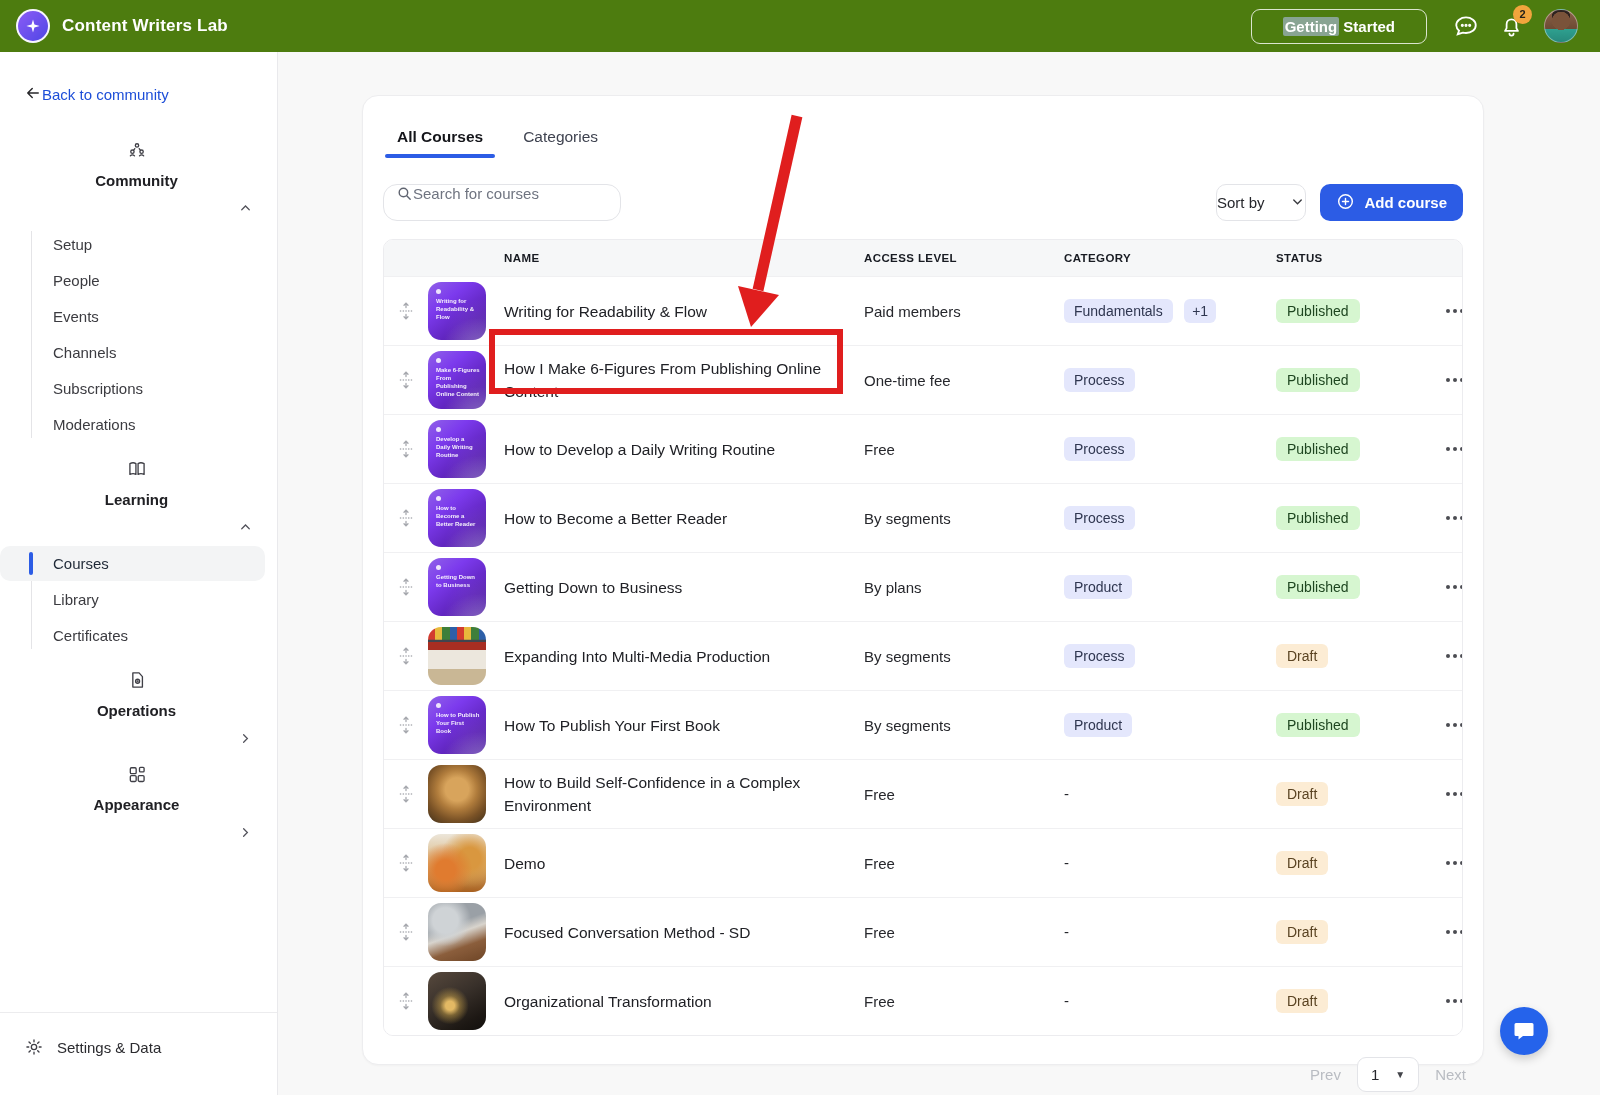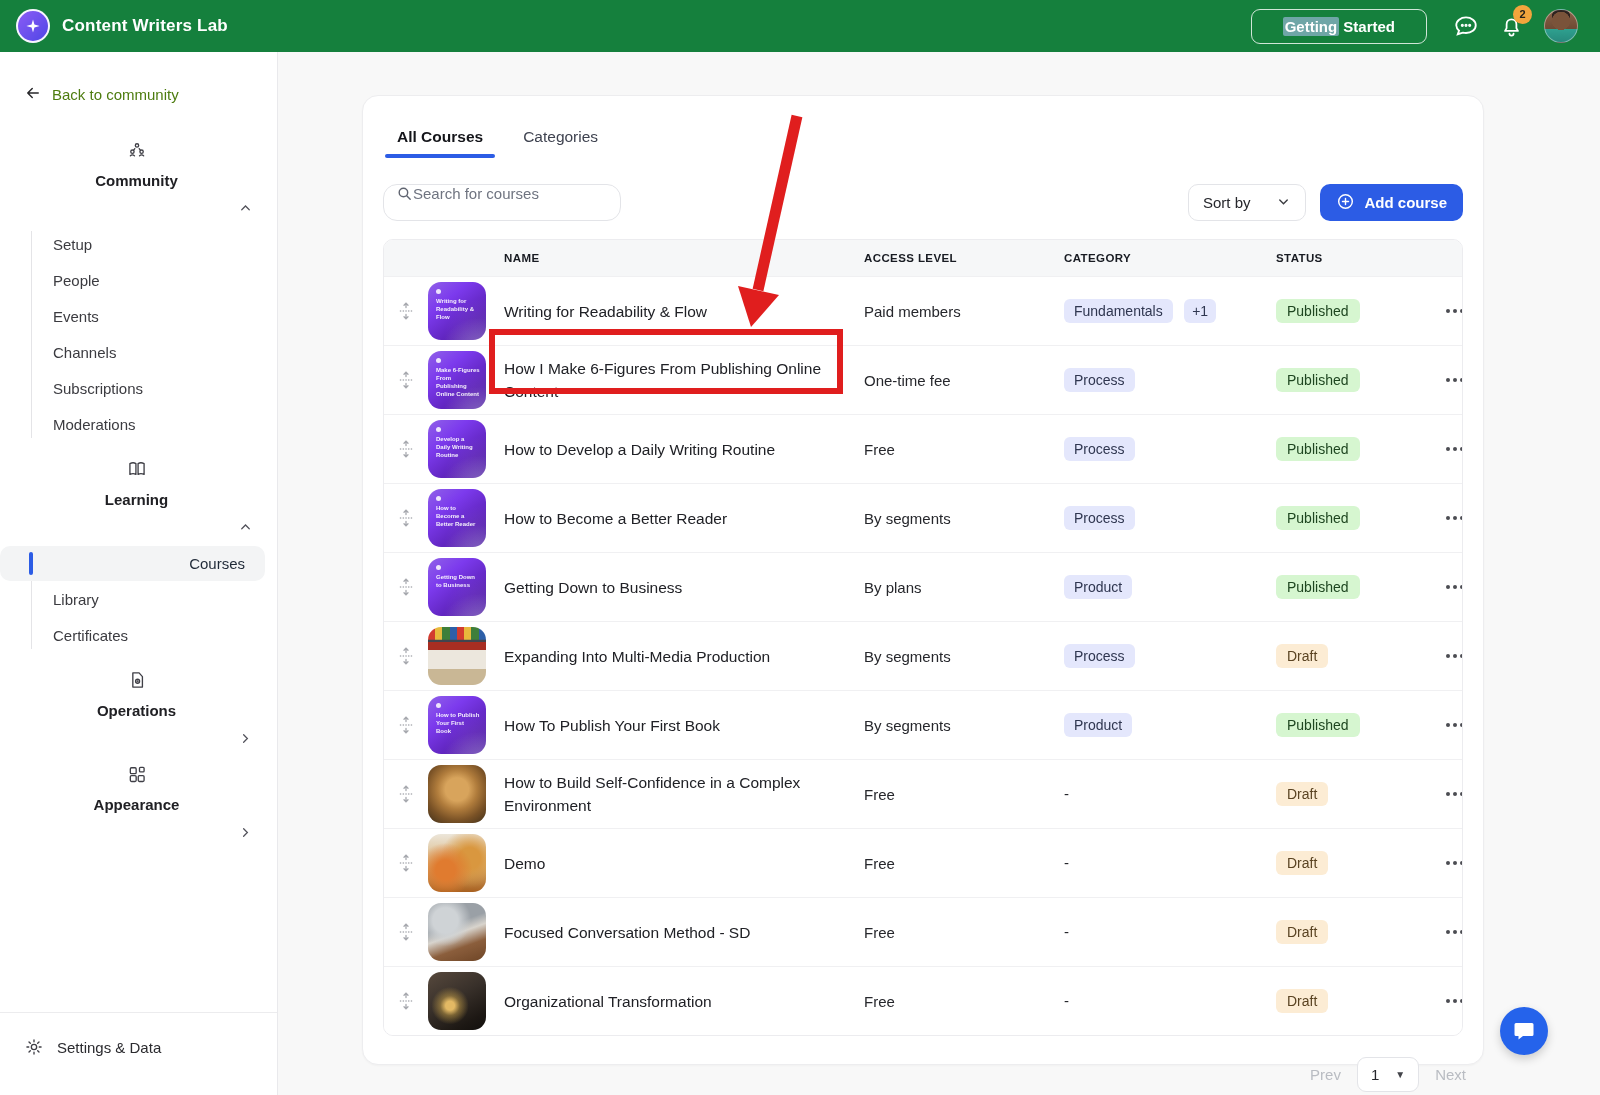--- a/index.html
+++ b/index.html
@@ -7,21 +7,21 @@
   body {
     font-family:"Liberation Sans", sans-serif;
     background:#f8f8f8;
     position:relative;
     overflow:hidden;
     color:#1c1c1f;
   }
   
   .topbar {
     position:absolute; top:0; left:0; right:0; height:52px;
-    background:#15803d; display:flex; align-items:center;
+    background:#4d7c0f; display:flex; align-items:center;
     padding:0 22px 0 16px; z-index:30;
   }
   .logo-badge {
     width:34px; height:34px; border-radius:50%;
     background:linear-gradient(135deg,#8b5cf6,#4f46e5);
     border:2px solid rgba(255,255,255,.95);
     display:flex; align-items:center; justify-content:center;
     margin-right:12px;
   }
   .app-title { color:#fff; font-size:17px; font-weight:bold; letter-spacing:.2px; }
@@ -47,41 +47,41 @@
       linear-gradient(180deg,#8a6248 0%, #6e4a34 58%, #2ea08f 60%, #27897c 100%);
     border:1px solid rgba(255,255,255,.4);
   }
   
   .sidebar {
     position:absolute; top:52px; left:0; bottom:0; width:278px;
     background:#fff; border-right:1px solid #e9e9ec; z-index:20;
     padding-top:26px;
   }
   .back-link {
-    display:flex; align-items:center; gap:10px; color:#4d7c0f;
+    display:flex; align-items:center; gap:0; color:#1d4ed8;
     font-size:15px; padding:6px 24px; cursor:pointer; margin-bottom:20px;
   }
   .side-section-header {
     display:flex; align-items:center; gap:12px;
     padding:9px 24px 9px 20px; font-size:15px; font-weight:bold;
     color:#202024; cursor:pointer;flex-direction:column;
   }
   .side-section-header .chev { margin-left:auto; color:#52525b; display:flex; }
   .side-icon { color:#3f3f46; display:flex; }
   .tree { position:relative; margin:2px 0 8px 0; }
   .tree:before {
     content:""; position:absolute; left:31px; top:4px; bottom:4px;
     width:1px; background:#e4e4e7;
   }
   .tree-item {
     position:relative; font-size:15px; color:#3b3b40;
     padding:9px 20px 9px 53px; cursor:pointer; border-radius:10px;
     margin:1px 12px 1px 0;
   }
-  .tree-item.active { background:#f3f4f5; color:#1f2937;text-align:right; }
+  .tree-item.active { background:#f3f4f5; color:#1f2937; }
   .tree-item.active:before {
     content:""; position:absolute; left:29px; top:6px; bottom:6px; width:4px;
     border-radius:3px; background:#2c5ce5;
   }
   .sidebar-footer {
     position:absolute; left:0; right:0; bottom:8px; border-top:1px solid #ececee;
     padding:24px 24px 30px 24px;
   }
   .settings-link { display:flex; align-items:center; gap:13px; font-size:15px; color:#2b2b2f; cursor:pointer; }
   
@@ -104,21 +104,21 @@
     display:flex; align-items:flex-start; width:238px; height:37px;
     border:1px solid #e3e4e8; border-radius:14px; padding:0 12px; color:#8b8f98;
   }
   .search-box input {
     border:none; outline:none; font-size:15px; width:100%;
     font-family:"Liberation Sans", sans-serif; color:#1c1c1f; background:transparent;
   }
   .search-box input::placeholder { color:#6f7480; }
   .toolbar-right { margin-left:auto; display:flex; gap:14px; }
   .sortby {
-    display:flex; align-items:center; gap:26px; height:37px; padding:0 14px;
+    display:flex; align-items:center; gap:26px; height:37px; padding:0 0;
     border:1px solid #e3e4e8; border-radius:10px; background:#fff;
     font-size:15px; color:#26272c; cursor:pointer;
   }
   .add-course {
     display:flex; align-items:center; gap:9px; height:37px; padding:0 16px;
     background:#2c5ce5; border:none; border-radius:10px; color:#fff;
     font-size:15px; font-weight:bold; cursor:pointer;
   }
   
   .table { margin-top:18px; border:1px solid #ececef; border-radius:10px; overflow:hidden; }

